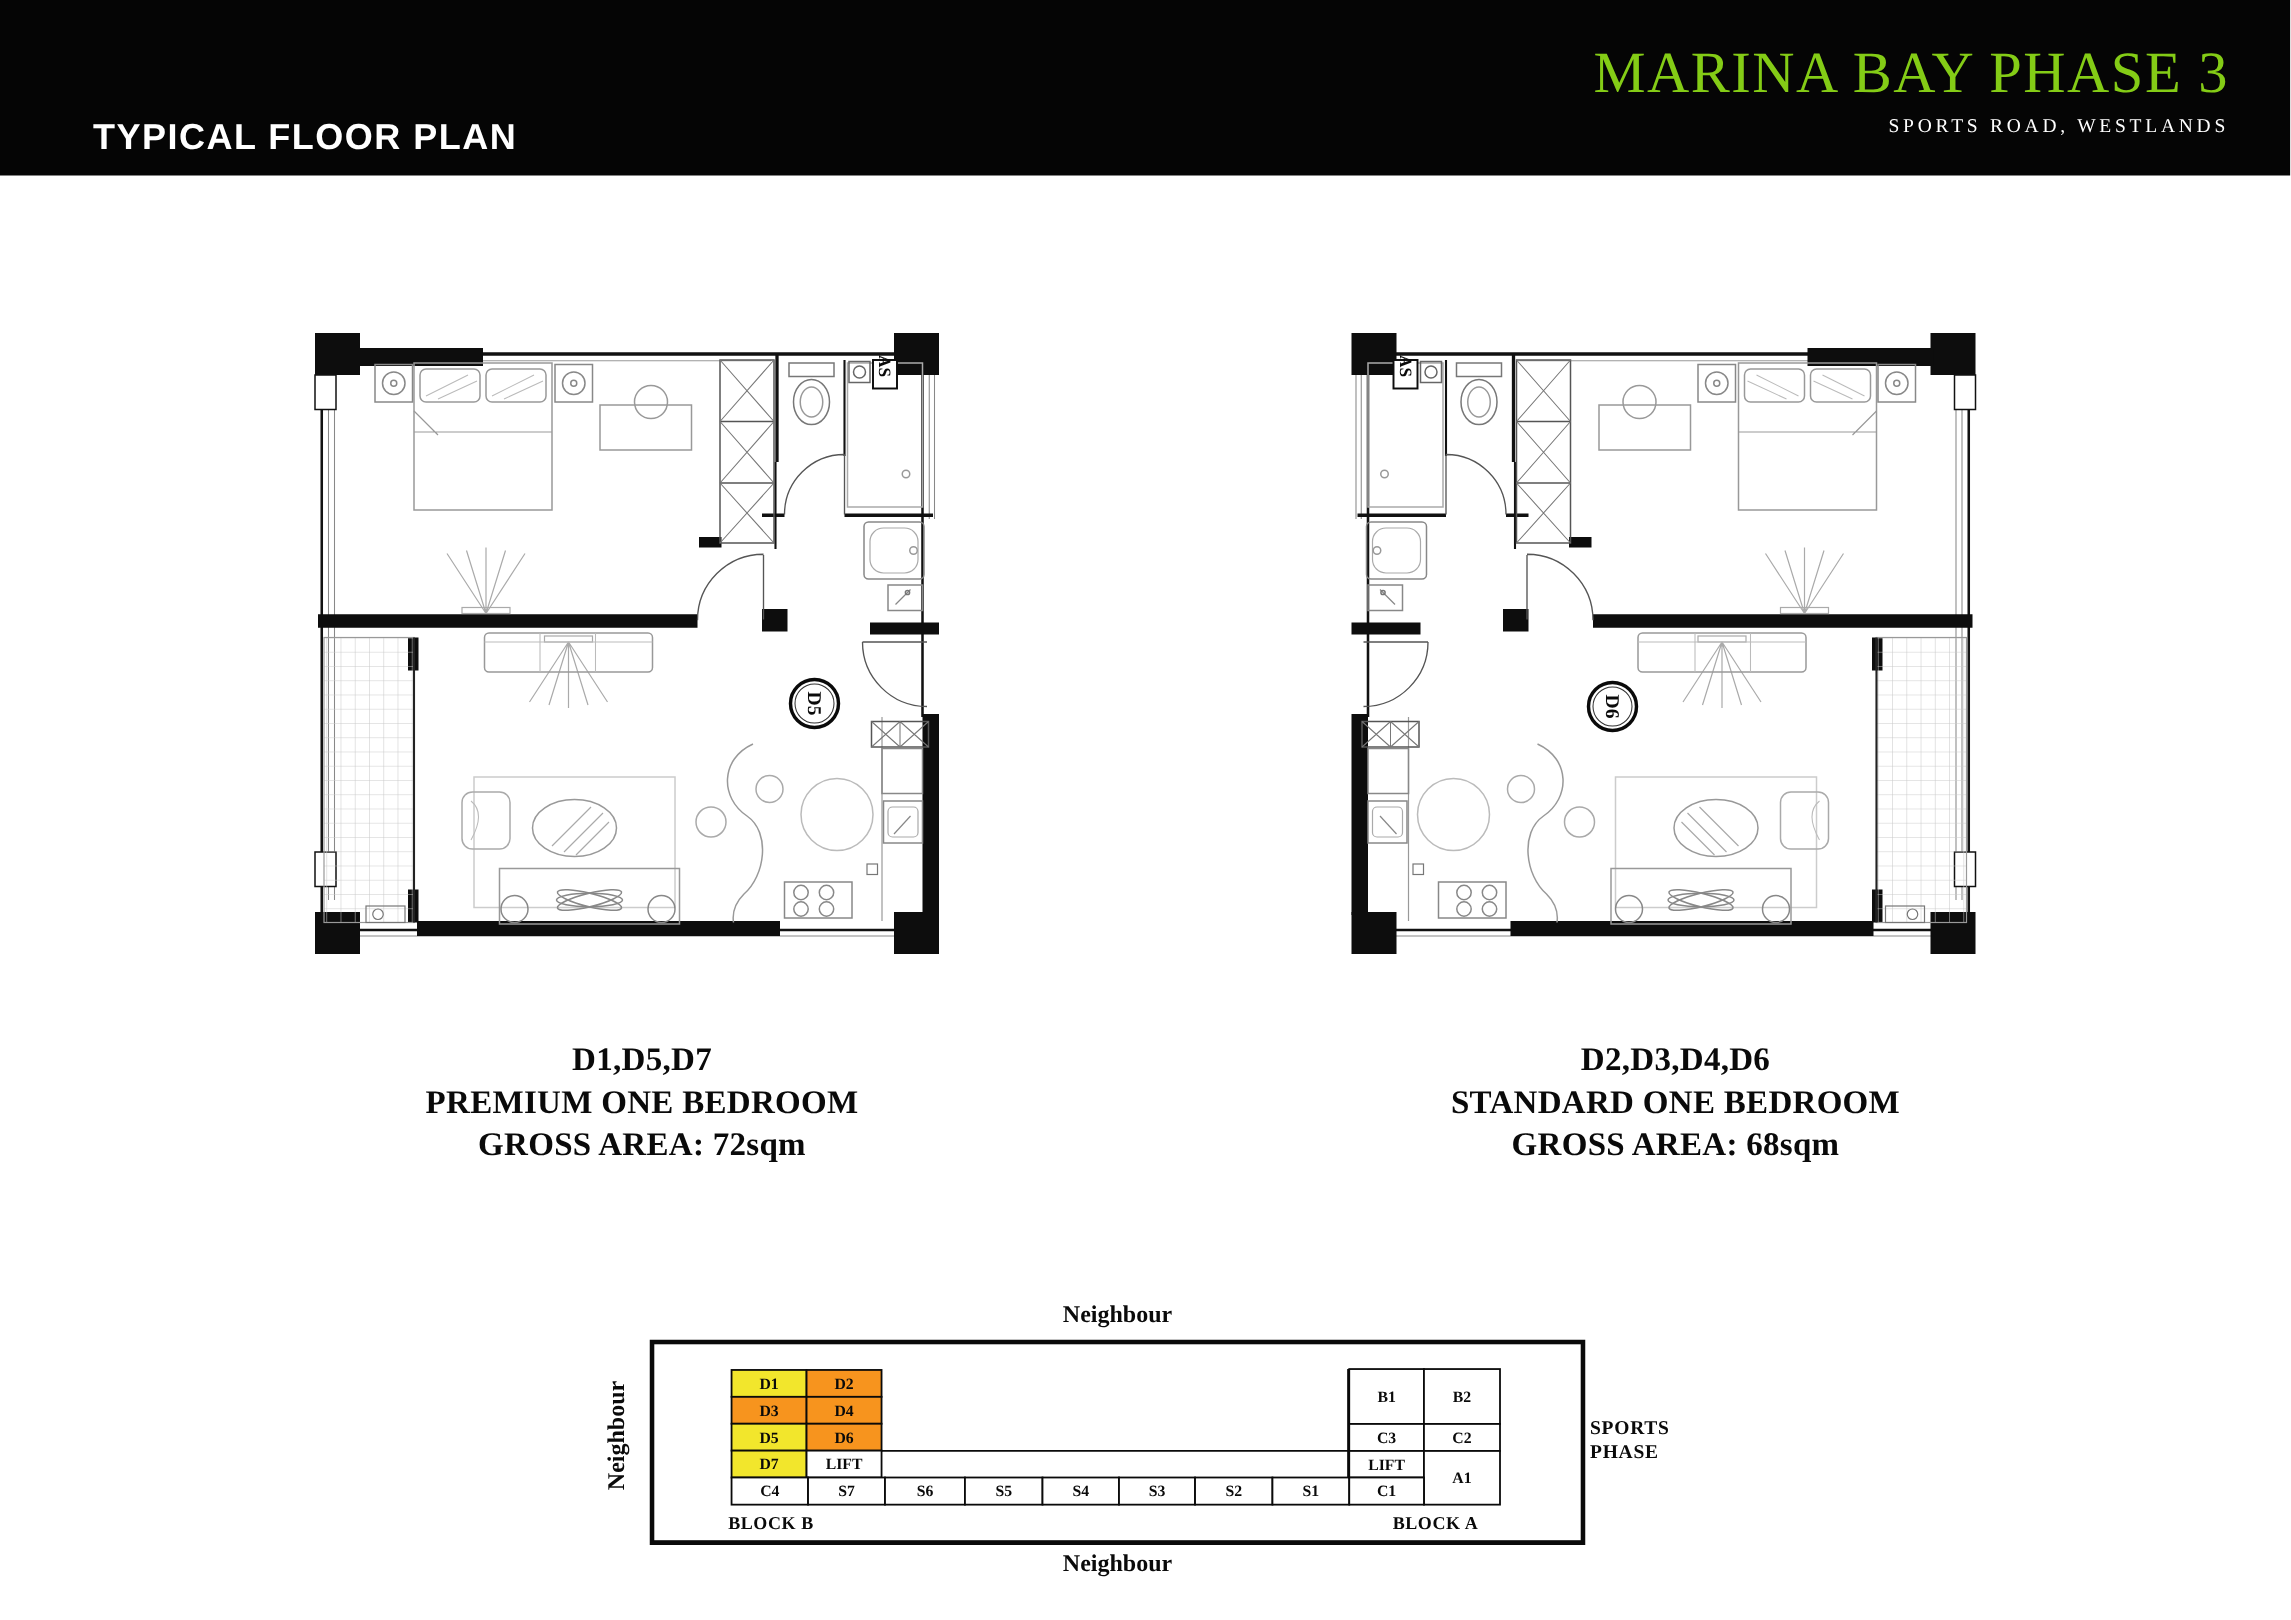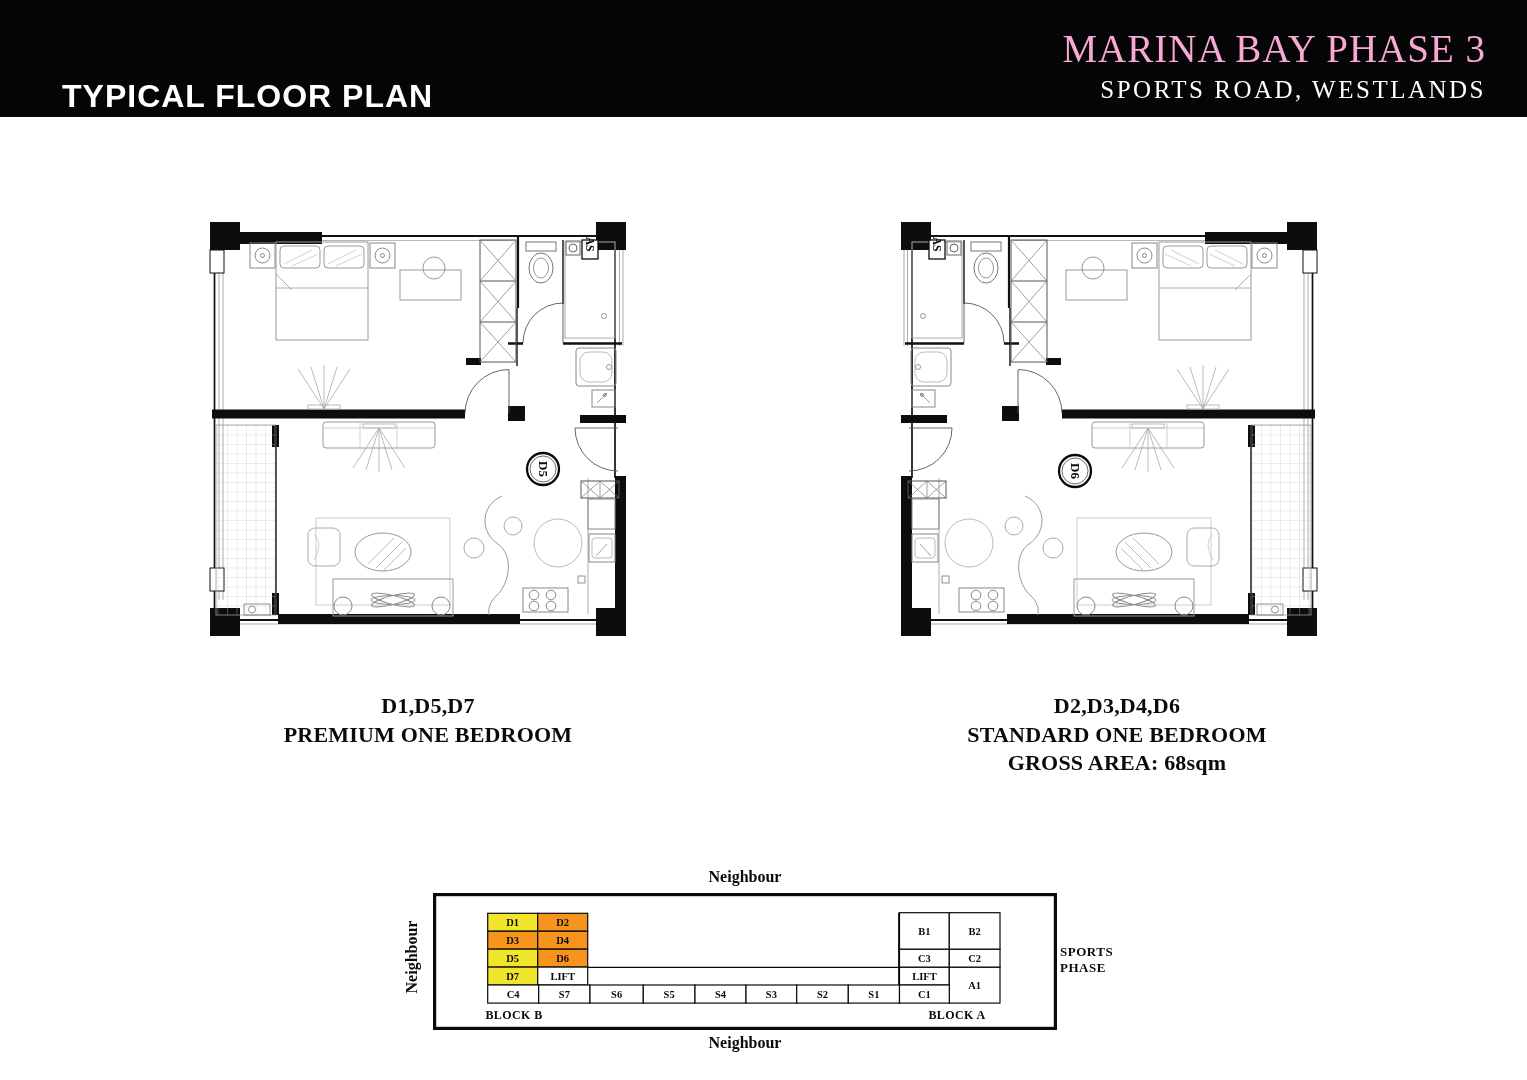--- a/index.html
+++ b/index.html
@@ -2,25 +2,25 @@
 <html><head>
 <meta charset="utf-8">
 <style>
   html,body{margin:0;padding:0;background:#fff;}
   .page{position:relative;width:1527px;height:1080px;background:#fff;overflow:hidden;
         font-family:"Liberation Serif","DejaVu Serif",serif;}
   
   .band{position:absolute;left:0;top:0;width:1527px;height:117px;background:#050505;}
   .sec-title{position:absolute;left:62px;top:78px;color:#fff;
              font-family:"Liberation Sans","DejaVu Sans",sans-serif;
-             font-weight:bold;font-size:32px;letter-spacing:1px;white-space:nowrap;}
-  .proj-title{position:absolute;right:41px;top:26px;color:#f9a8d4;text-align:right;
+             font-weight:bold;font-size:24px;letter-spacing:1px;white-space:nowrap;}
+  .proj-title{position:absolute;right:41px;top:26px;color:#84cc16;text-align:right;
               font-size:39px;font-weight:400;letter-spacing:1px;white-space:nowrap;}
   .proj-sub{position:absolute;right:41px;top:76px;color:#fff;text-align:right;
-            font-size:25px;letter-spacing:2.5px;white-space:nowrap;}
+            font-size:13px;letter-spacing:2.5px;white-space:nowrap;}
   
   .plan{position:absolute;width:420px;height:430px;}
   .plan-left{left:208px;top:216px;}
   .plan-right{left:899px;top:216px;}
   .as-t{font:bold 11.5px "Liberation Serif",serif;fill:#0a0a0a;text-anchor:middle;}
   .unit-c{fill:#fff;stroke:#0a0a0a;stroke-width:2.3;}
   .unit-c2{fill:none;stroke:#333;stroke-width:0.7;}
   .unit-t{font:bold 13px "Liberation Serif",serif;fill:#0a0a0a;text-anchor:middle;}
   
   .caption{position:absolute;width:440px;text-align:center;color:#0a0a0a;
@@ -219,20 +219,21 @@
         <circle class="unit-c" cx="176" cy="255" r="16"></circle>
         <circle class="unit-c2" cx="176" cy="255" r="13"></circle>
         <text class="unit-t" transform="translate(176,255) rotate(90)" dy="4.5">D6</text>
       </g>
     </svg>
   </div>
 
   <div class="caption cap-left">
     <div>D1,D5,D7</div>
     <div>PREMIUM ONE BEDROOM</div>
+    <div>GROSS AREA: 72sqm</div>
   </div>
   <div class="caption cap-right">
     <div>D2,D3,D4,D6</div>
     <div>STANDARD ONE BEDROOM</div>
     <div>GROSS AREA: 68sqm</div>
   </div>
 
   <div class="kp">
     <svg viewBox="0 0 624 138" width="624" height="138">
       <rect x="1.6" y="1.6" width="620.8" height="133.8" fill="#fff" stroke="#0a0a0a" stroke-width="3.2"></rect>

